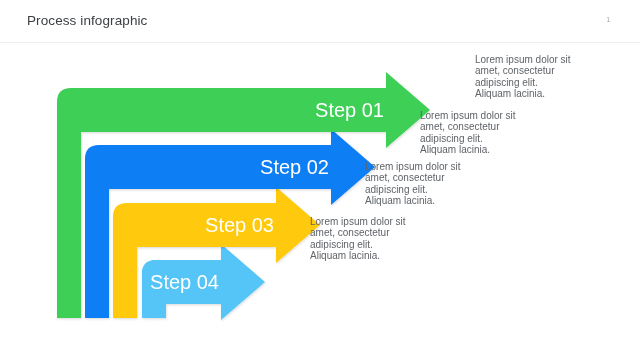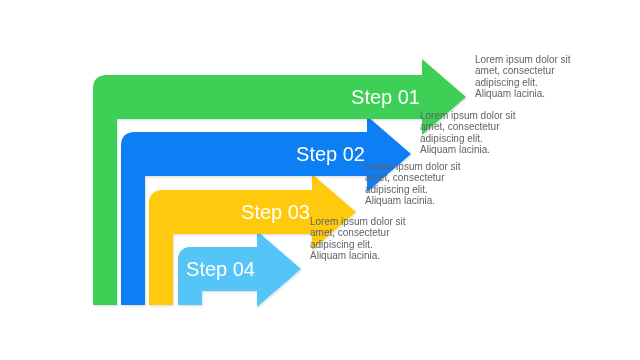--- a/index.html
+++ b/index.html
@@ -43,22 +43,22 @@
     position:absolute;
     right:30px; top:15px;
     font-size:6.5px;
     line-height:9px;
     color:#9aa0a6;
   }
 
   
   .canvas {
     position:absolute;
-    left:0; top:30px;
-    width:640px; height:317px;padding-left:36px;
+    left:0; top:43px;
+    width:640px; height:317px;
   }
   .canvas svg { display:block; }
 
   
   .step-desc {
     position:absolute;
     font-size:10px;
     line-height:11.4px;
     color:#5f6368;
     width:96px;
@@ -66,20 +66,25 @@
   .step-desc.d1 { left:475px; top:54px; }
   .step-desc.d2 { left:420px; top:110px; }
   .step-desc.d3 { left:365px; top:161px; }
   .step-desc.d4 { left:310px; top:216px; }
 </style>
 </head>
 <body>
 
 <div id="slide" style="background: rgb(255, 255, 255);">
 
+  <div class="header">
+    <div class="slide-title" style="color: rgb(60, 64, 67);">Process infographic</div>
+    <div class="page-number" style="color: rgb(154, 160, 166);">1</div>
+    <div class="header-rule" style="background: rgb(236, 239, 241);"></div>
+  </div>
 
   <div class="canvas">
     <svg width="640" height="317" viewBox="0 0 640 317" xmlns="http://www.w3.org/2000/svg">
 
       <defs>
         <filter id="sh" x="-20%" y="-20%" width="150%" height="160%">
           <feDropShadow dx="0.8" dy="1.2" stdDeviation="1.1" flood-color="#000000" flood-opacity="0.14"></feDropShadow>
         </filter>
       </defs>
 

